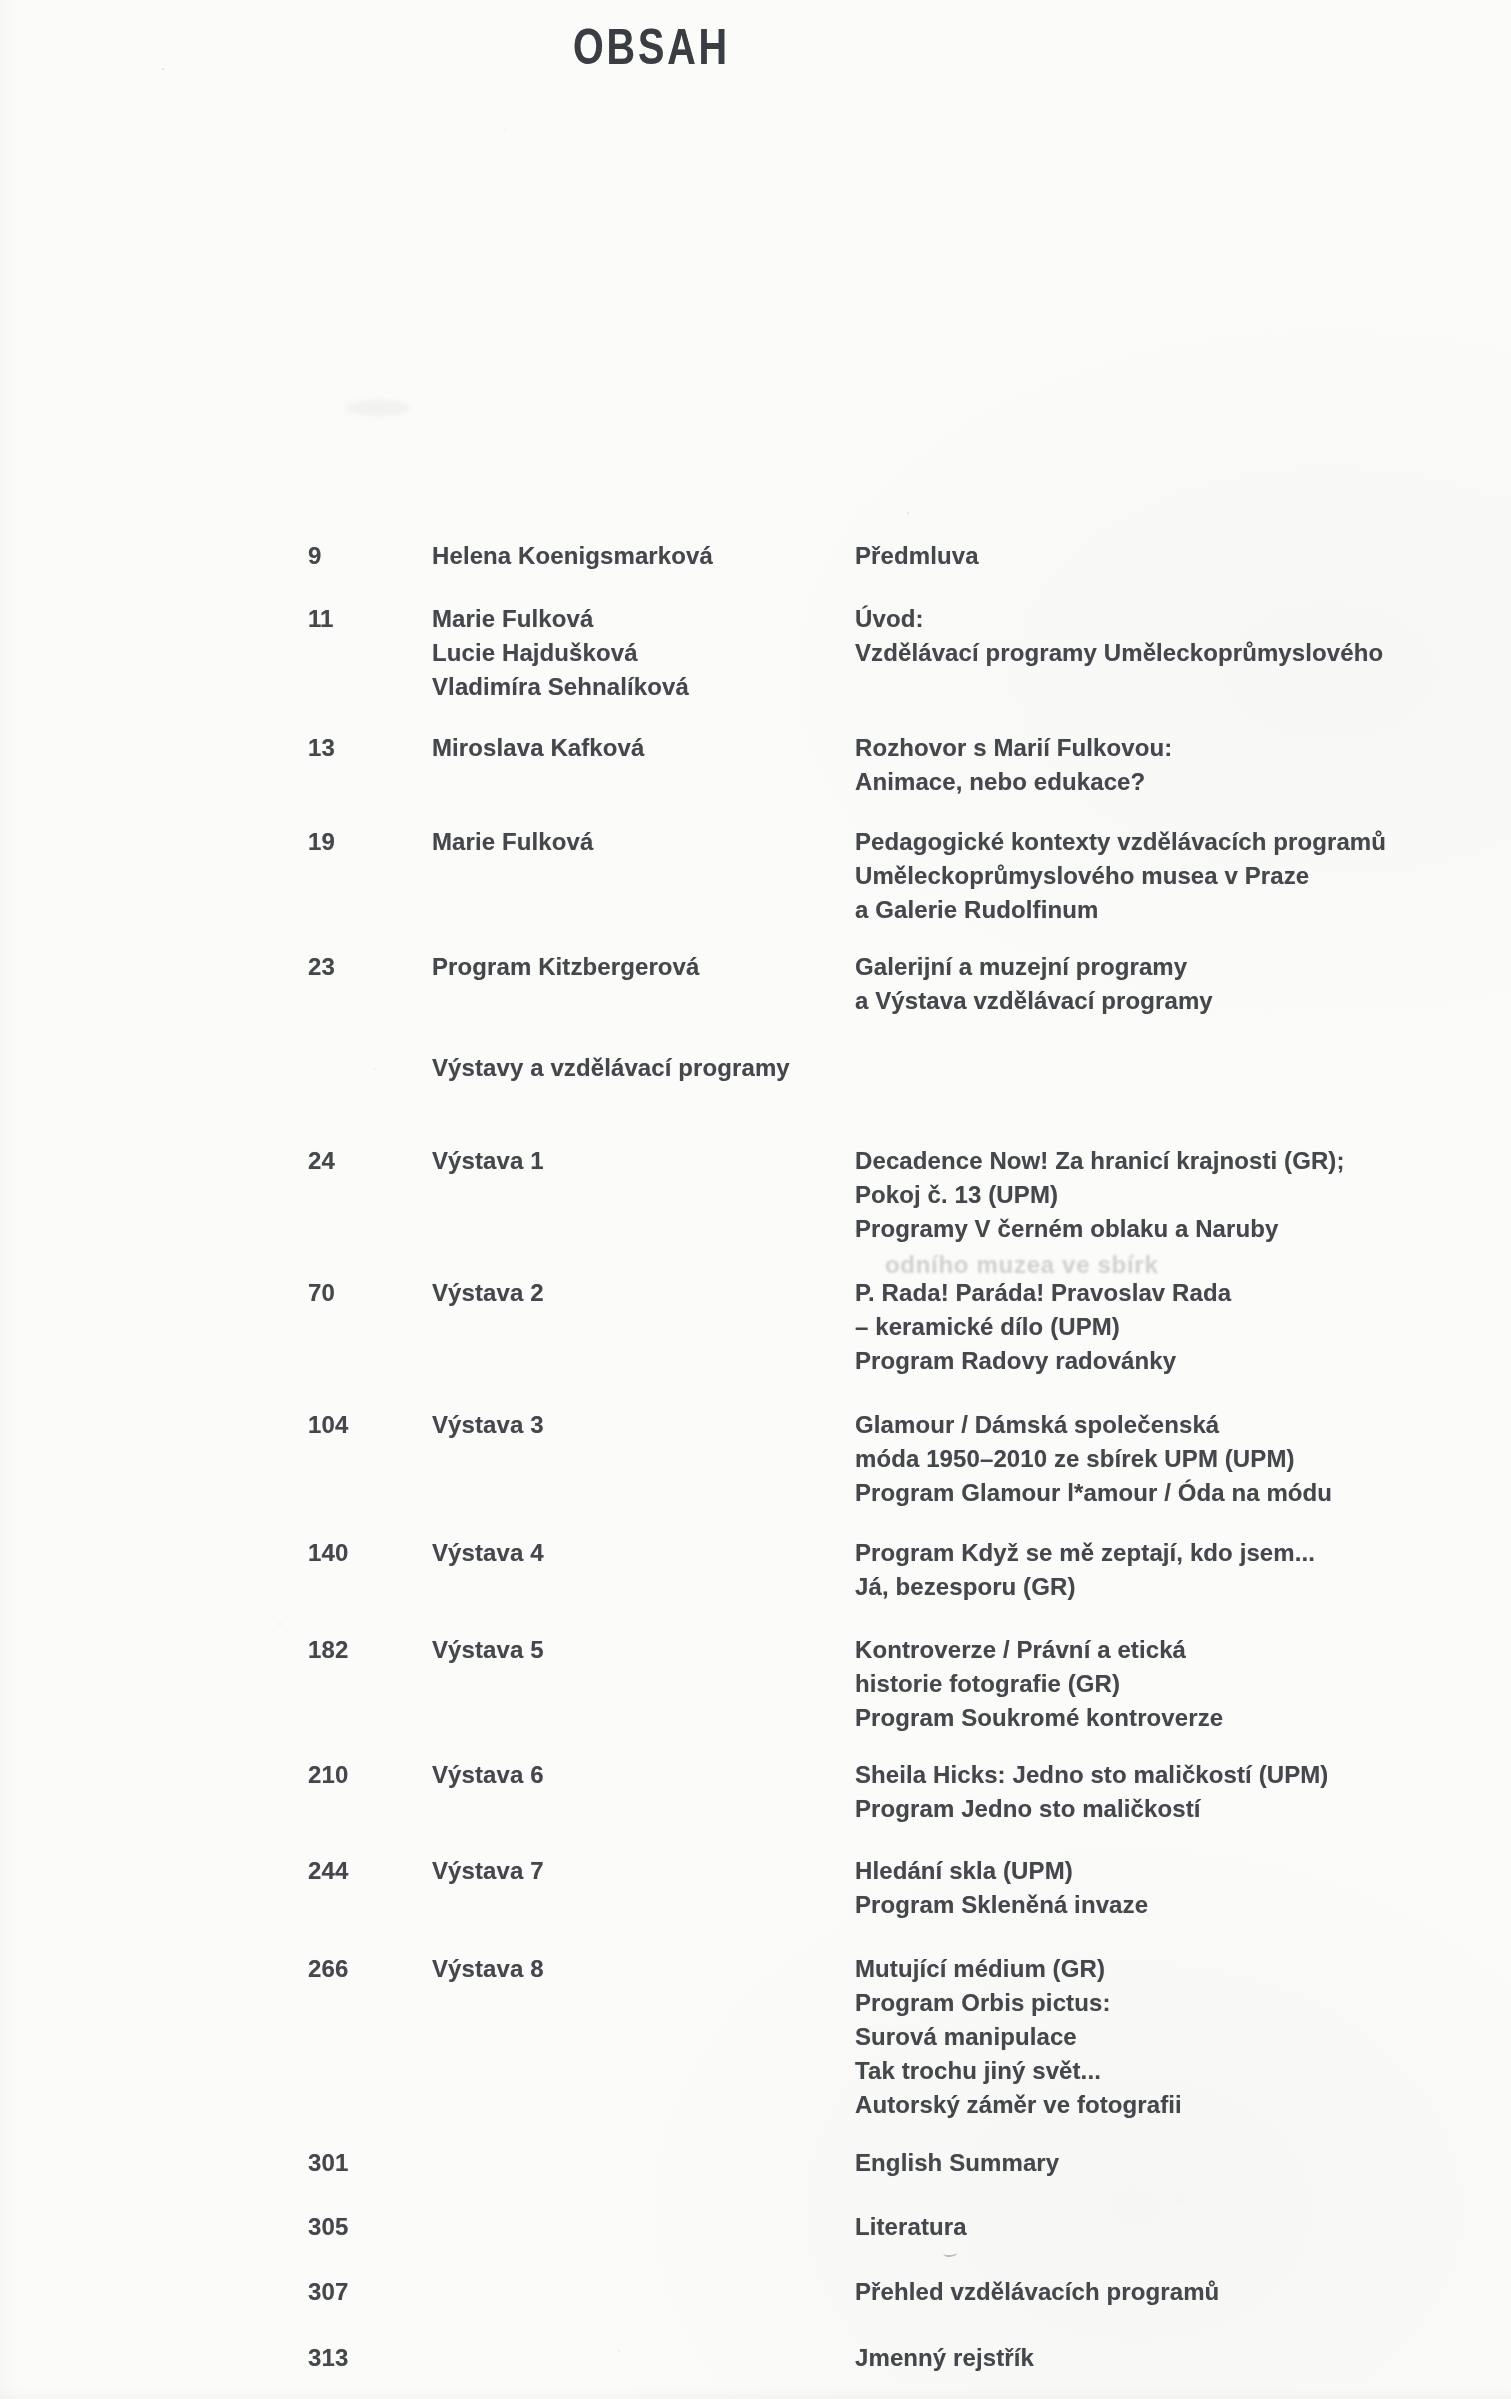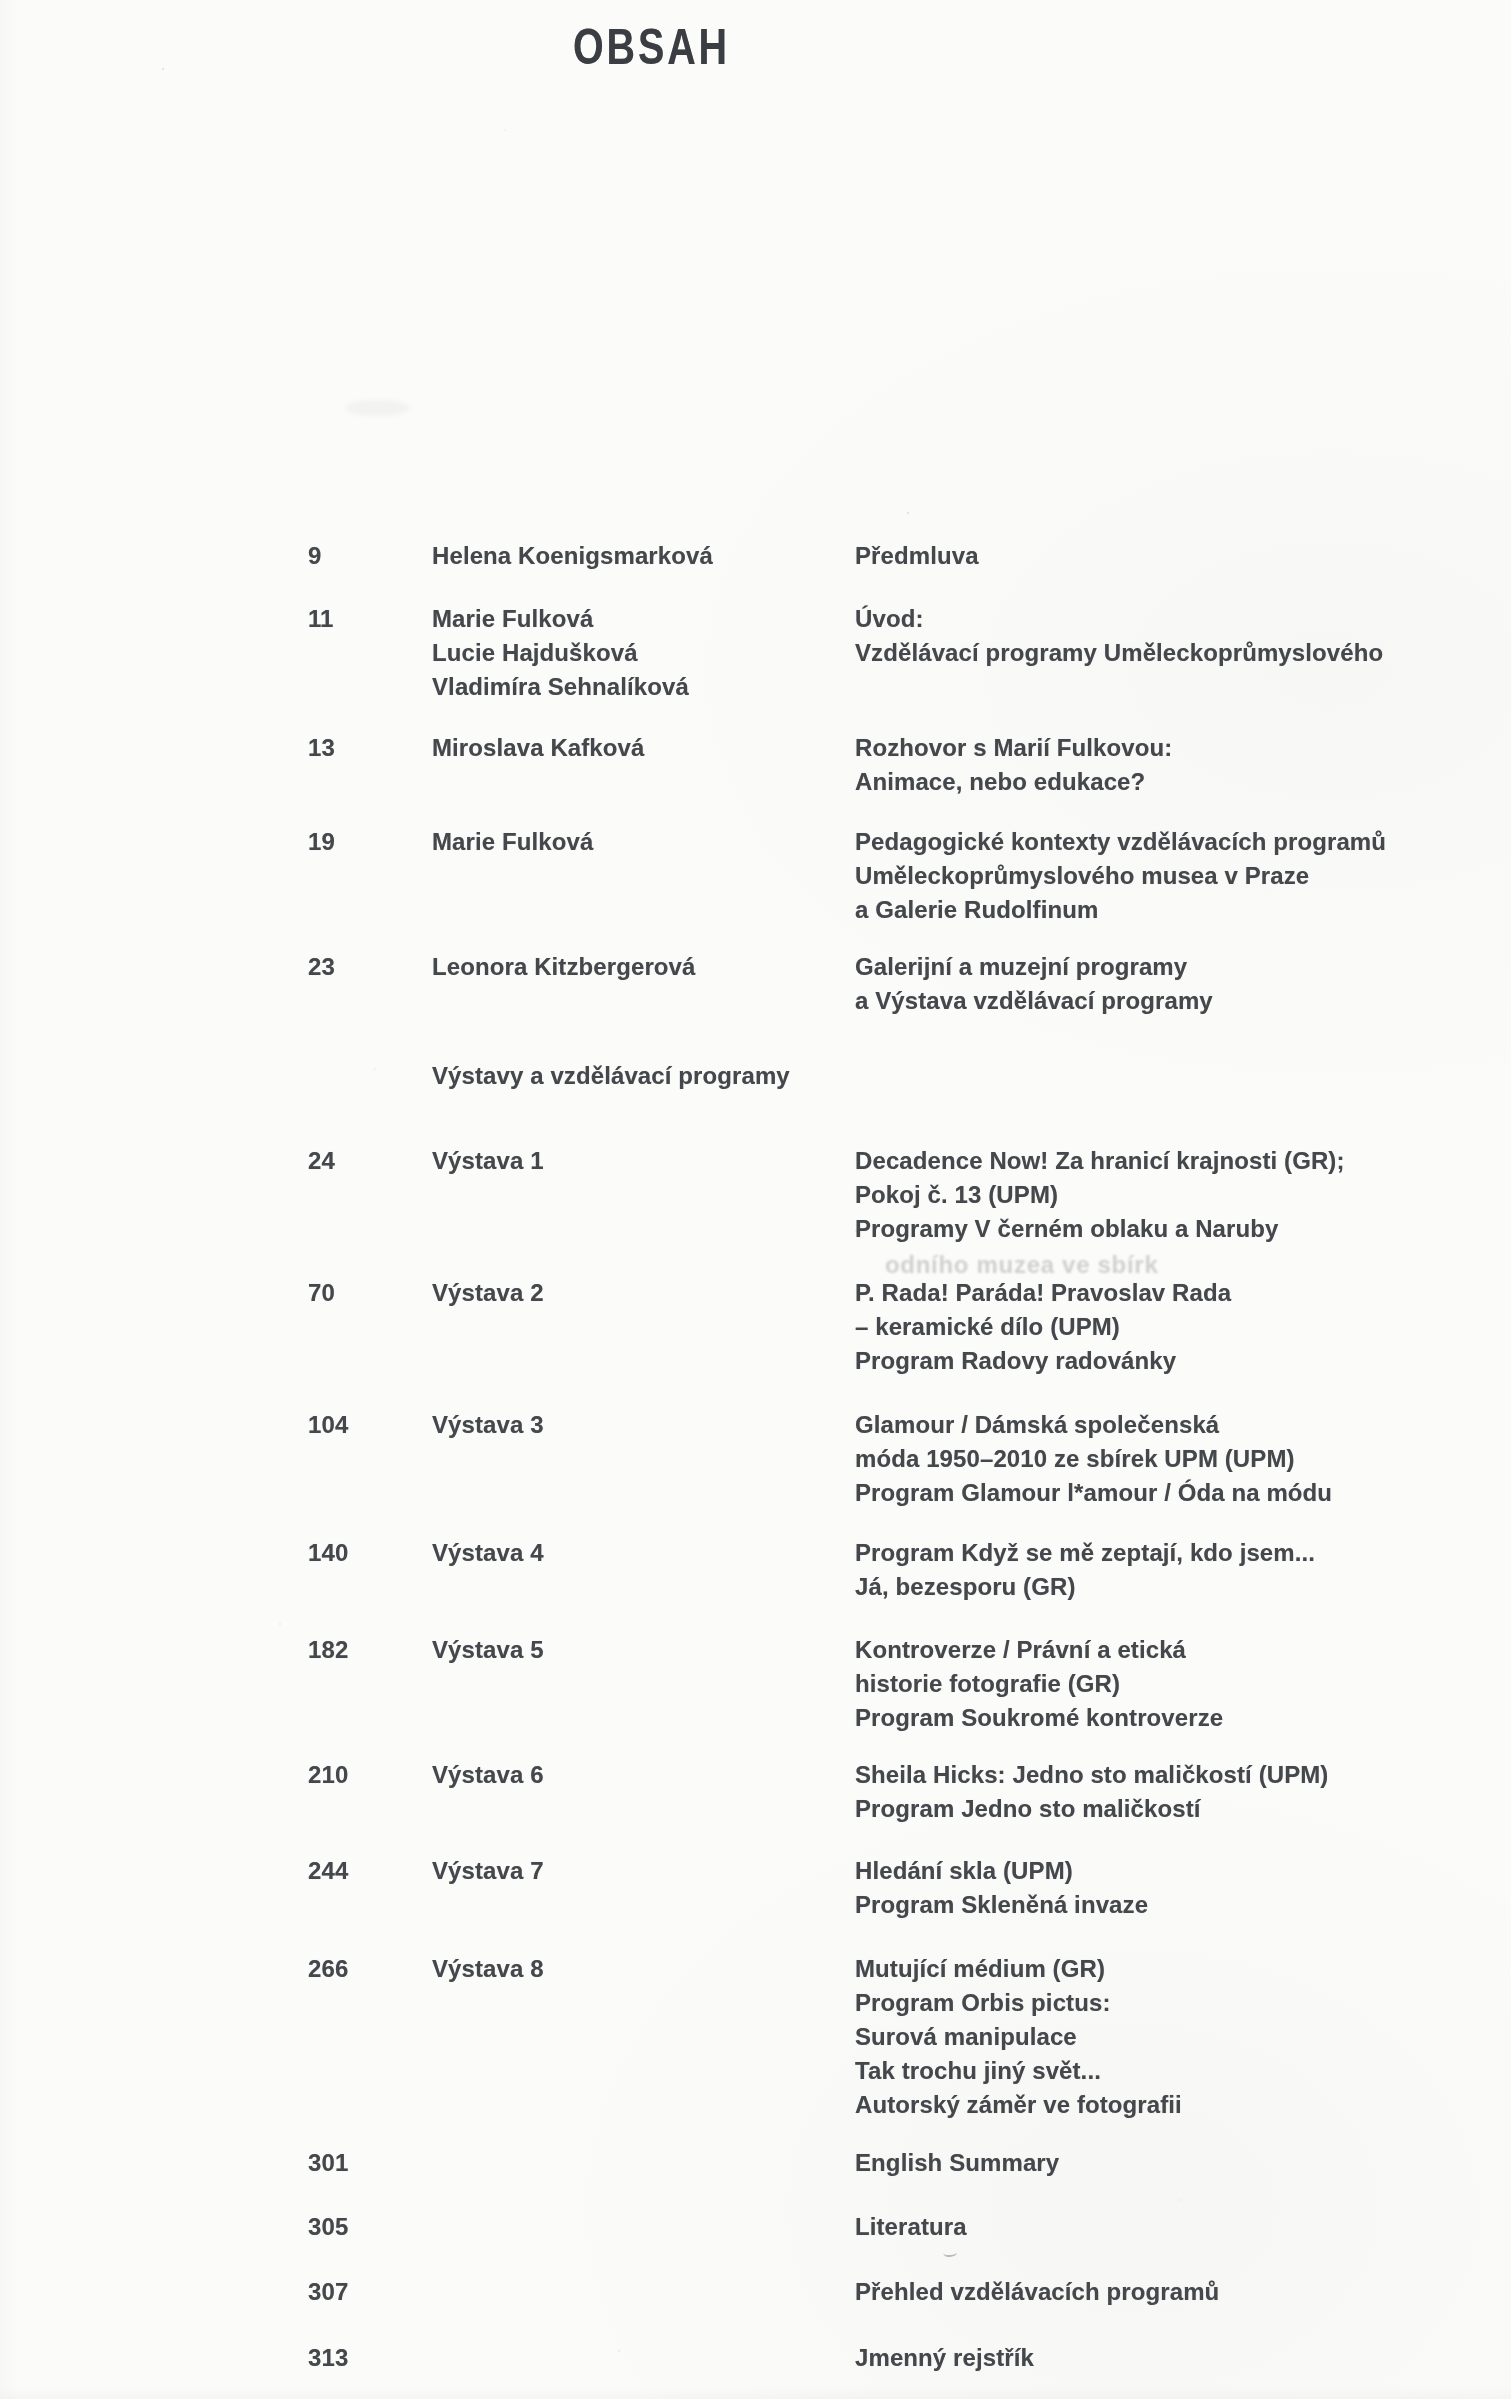--- a/index.html
+++ b/index.html
@@ -45,21 +45,21 @@
   .titles  { left: 855px; }
   .line {
     font-size: 24px;
     line-height: 34px;
     font-weight: 700;
     letter-spacing: 0.1px;
     white-space: nowrap;
     color: #44474b;
     text-shadow: 0 0 0.7px rgba(68,71,75,0.35);
   }
-  .heading-row { position: absolute; left: 432px; top: 1051px; margin-top: 8px; }
+  .heading-row { position: absolute; left: 432px; top: 1051px; }
   
   .ghost {
     position: absolute;
     left: 885px;
     top: 1248px;
     font-size: 24px;
     line-height: 34px;
     font-weight: 700;
     letter-spacing: 0.7px;
     white-space: nowrap;
@@ -153,21 +153,21 @@
         </div>
         <div class="cell titles">
           <div class="line">Pedagogické kontexty vzdělávacích programů</div>
           <div class="line">Uměleckoprůmyslového musea v Praze</div>
           <div class="line">a Galerie Rudolfinum</div>
         </div>
       </div>
       <div class="row" style="top: 950px;">
         <div class="cell num line">23</div>
         <div class="cell authors">
-          <div class="line">Leonora Kitzbergerová</div>
+          <div class="line">Program Kitzbergerová</div>
         </div>
         <div class="cell titles">
           <div class="line">Galerijní a muzejní programy</div>
           <div class="line">a Výstava vzdělávací programy</div>
         </div>
       </div>
       <div class="row" style="top: 1144px;">
         <div class="cell num line">24</div>
         <div class="cell authors">
           <div class="line">Výstava 1</div>

